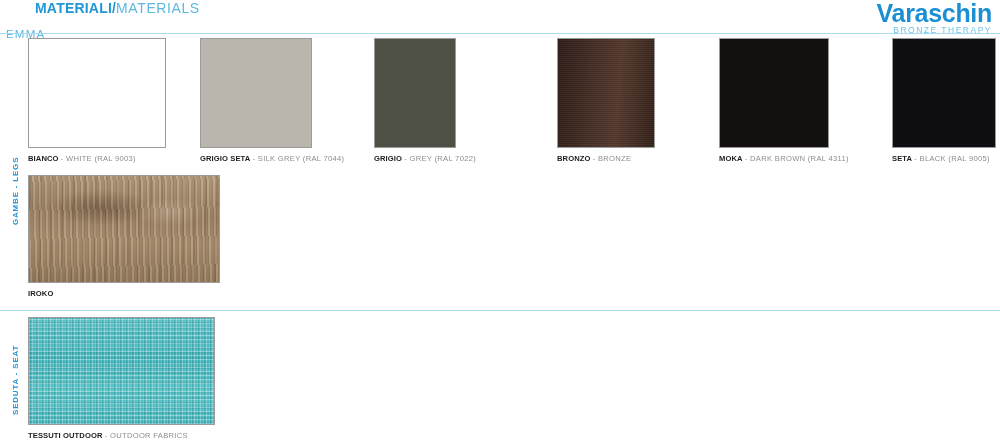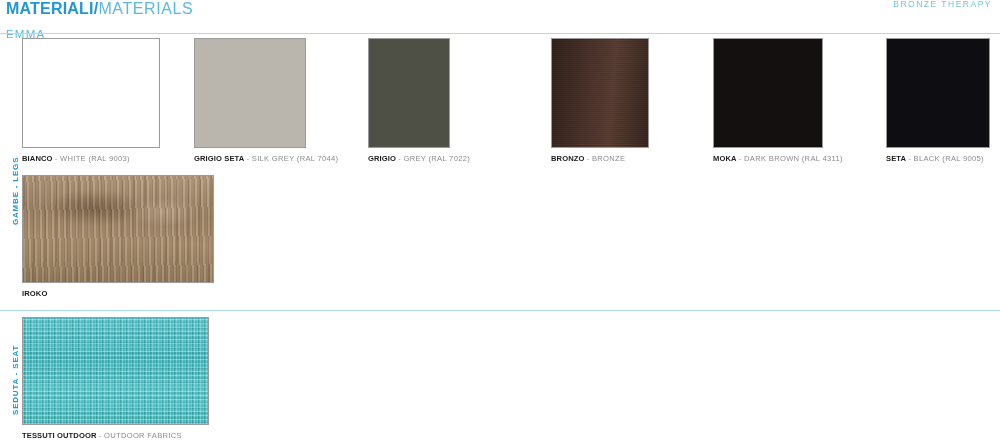--- a/index.html
+++ b/index.html
@@ -20,24 +20,25 @@
   .header {
     position: absolute;
     left: 0; top: 0;
     width: 1000px; height: 36px;
   }
   .title-block {
     position: absolute;
     left: 6px; top: 2px;
   }
   .title-line1 {
-    font-size: 16px;
+    font-size: 14px;
     letter-spacing: 0.2px;
     line-height: 13px;
     white-space: nowrap;
+    margin-left: 29px;
   }
   .title-it {
     font-weight: bold;
     color: #2196d6;
   }
   .title-sep {
     font-weight: bold;
     color: #2196d6;
   }
   .title-en {
@@ -93,20 +94,21 @@
     white-space: nowrap;
     transform-origin: left top;
     transform: rotate(-90deg);
   }
   .vlabel-legs { left: 11px; top: 225px; }
   .vlabel-seat { left: 11px; top: 415px; }
 
   
   .swatch {
     position: absolute;
+    margin-left: 6px;
   }
   .swatch .chip {
     border: 1px solid #9b9b9b;
     box-sizing: border-box;
   }
   .swatch .caption {
     margin-top: 6px;
     font-size: 7.6px;
     line-height: 10px;
     white-space: nowrap;
@@ -190,20 +192,21 @@
 <div class="header">
 
   <div class="title-block">
     <div class="title-line1">
       <span class="title-it">MATERIALI</span><span class="title-sep">/</span><span class="title-en">MATERIALS</span>
     </div>
     <div class="title-line2">EMMA</div>
   </div>
 
   <div class="logo-block">
+    <div class="logo-main">Varaschin</div>
     <div class="logo-sub">BRONZE THERAPY</div>
   </div>
 
 </div>
 
 <div class="rule rule-header"></div>
 <div class="rule rule-mid"></div>
 
 <div class="vlabel vlabel-legs">GAMBE - LEGS</div>
 <div class="vlabel vlabel-seat">SEDUTA - SEAT</div>

